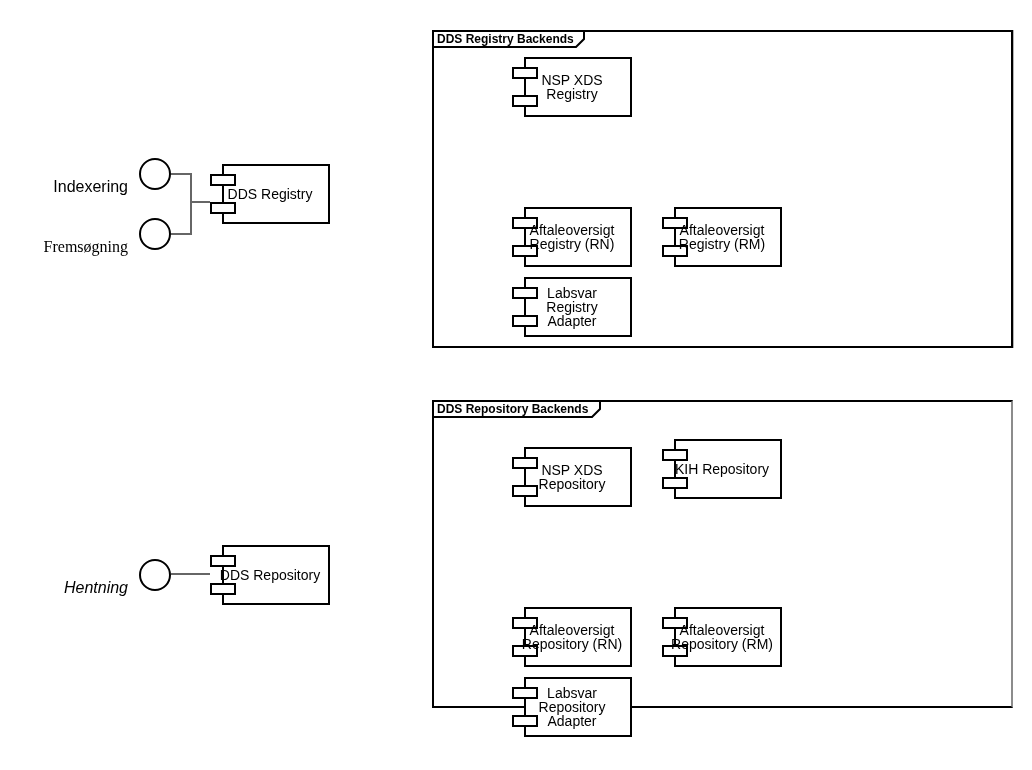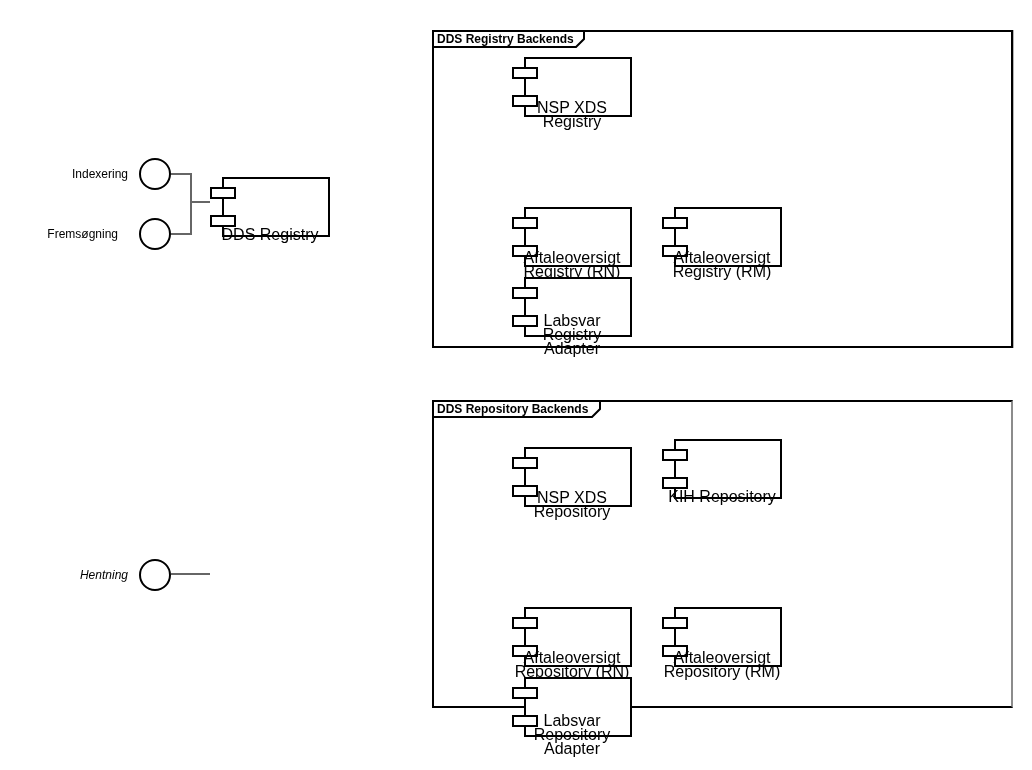--- a/index.html
+++ b/index.html
@@ -1,22 +1,22 @@
 <!DOCTYPE html>
 <html><head>
 <meta charset="utf-8">
 <style>
   html,body{margin:0;padding:0;background:#ffffff;}
   .canvas{
     position:relative;width:1032px;height:770px;background:#ffffff;
     font-family:"Liberation Sans",sans-serif;color:#000;overflow:hidden;
   }
   .ext-label{
-    position:absolute;width:100px;font-size:12px;line-height:14px;
-    text-align:right;white-space:nowrap;
+    position:absolute;width:100px;font-size:16px;line-height:14px;
+    text-align:right;white-space:nowrap;margin-top:13px;
   }
   .iface{
     position:absolute;width:32px;height:32px;box-sizing:border-box;
     border:2px solid #000;border-radius:50%;background:#fff;
   }
   .conn{position:absolute;background:#666666;}
   .frame{
     position:absolute;box-sizing:border-box;border:2px solid #000;background:#ffffff;
   }
   .frame.reg{box-shadow:1px 0 0 #b3b3b3;}
@@ -32,50 +32,56 @@
     box-sizing:border-box;border:2px solid #000;background:#fff;
   }
   .c-tab{
     position:absolute;left:0;width:26px;height:12px;box-sizing:border-box;
     border:2px solid #000;background:#fff;
   }
   .c-tab.t1{top:10px;}
   .c-tab.t2{top:38px;}
   .c-label{
     position:absolute;left:0;right:0;top:50%;transform:translateY(-50%);
-    text-align:center;font-size:16px;line-height:14px;white-space:pre-line;margin-top:28px;
+    text-align:center;font-size:14px;line-height:14px;white-space:pre-line;
   }
 </style>
 </head>
 <body>
 
 <div class="canvas">
 
   <div class="ext-label" style="left:28px;top:167px;">Indexering</div>
-  <div class="ext-label" style="left:18px;top:227px;">Fremsøgning</div>
+  <div class="ext-label" style="left:28px;top:227px;font-family:Liberation Serif, serif;">Fremsøgning</div>
 
   <div class="iface" style="left:139px;top:158px;"></div>
   <div class="iface" style="left:139px;top:218px;"></div>
 
   <div class="conn" style="left:171px;top:173px;width:20px;height:2px;"></div>
   <div class="conn" style="left:171px;top:233px;width:20px;height:2px;"></div>
   <div class="conn" style="left:190px;top:173px;width:2px;height:62px;"></div>
   <div class="conn" style="left:190px;top:201px;width:20px;height:2px;"></div>
 
-  <div class="component" style="left:210px;top:177px;">
+  <div class="component" style="left:210px;top:164px;">
     <div class="c-box"></div>
     <div class="c-tab t1"></div>
     <div class="c-tab t2"></div>
     <div class="c-label">DDS Registry</div>
   </div>
 
   <div class="ext-label" style="left:28px;top:568px;font-style:italic;">Hentning</div>
   <div class="iface" style="left:139px;top:559px;"></div>
   <div class="conn" style="left:171px;top:573px;width:39px;height:2px;"></div>
 
+  <div class="component" style="left:210px;top:545px;">
+    <div class="c-box"></div>
+    <div class="c-tab t1"></div>
+    <div class="c-tab t2"></div>
+    <div class="c-label">DDS Repository</div>
+  </div>
 
   <div class="frame reg" style="left:432px;top:30px;width:581px;height:318px;">
     <svg class="frame-tab" width="155" height="19" viewBox="0 0 155 19">
       <path d="M1,1 H152 V9 L144,17 H1 Z" fill="#ffffff" stroke="#000000" stroke-width="2"></path>
     </svg>
     <div class="frame-title">DDS Registry Backends</div>
 
     <div class="component" style="left:78px;top:25px;">
       <div class="c-box"></div>
       <div class="c-tab t1"></div>

